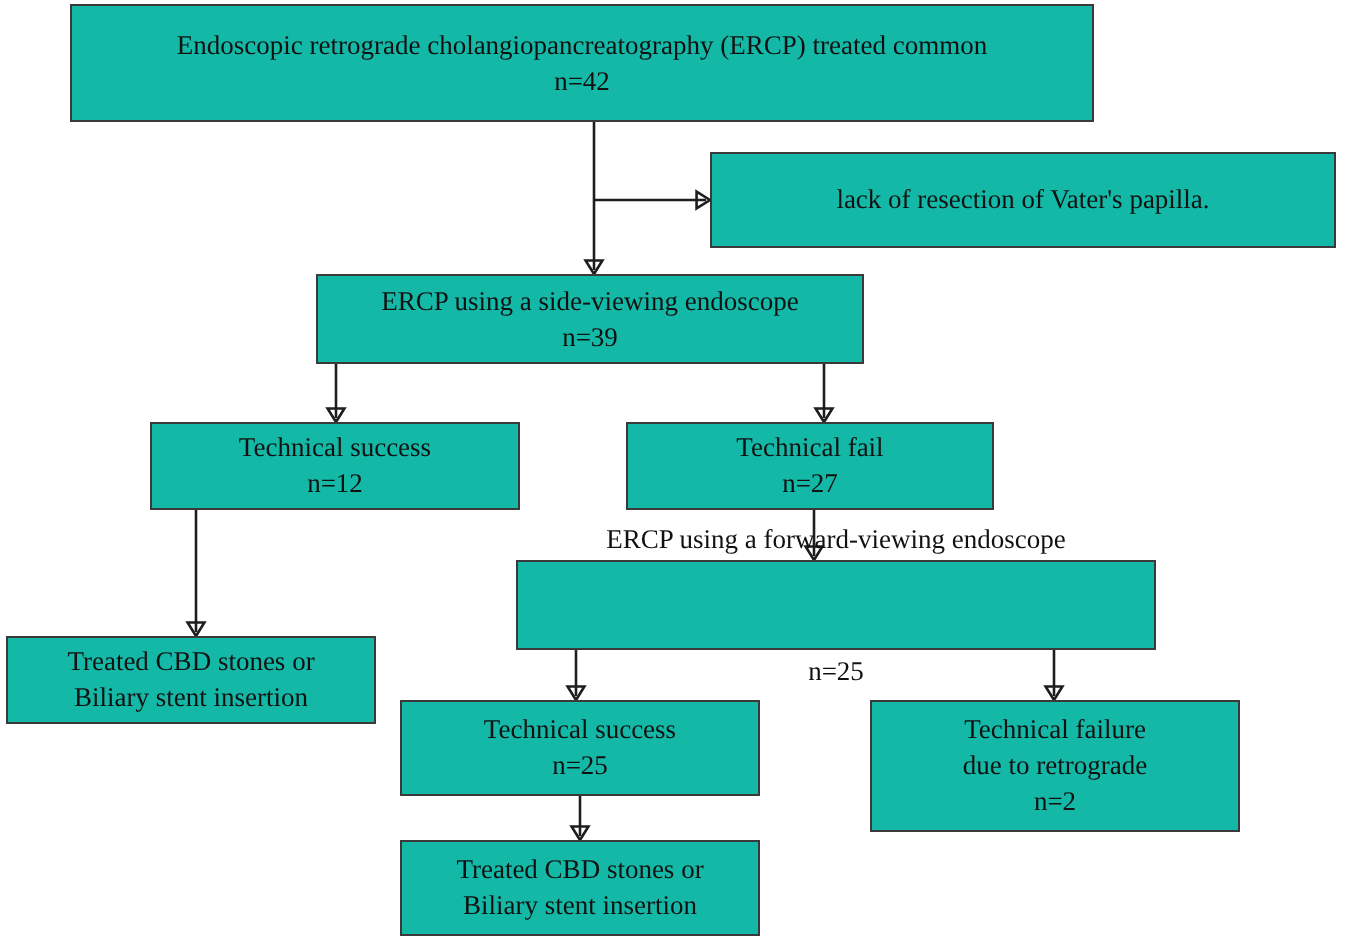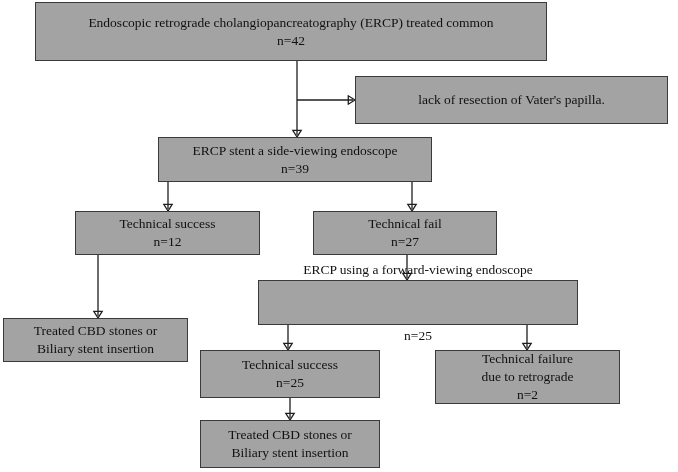--- a/index.html
+++ b/index.html
@@ -13,21 +13,21 @@
     width: 678px;
     height: 472px;
     background: #ffffff;
     font-family: "Liberation Serif", "DejaVu Serif", serif;
     overflow: hidden;
   }
   .node {
     position: absolute;
     box-sizing: border-box;
     border: 1px solid #3a3a3a;
-    background: #a3a3a3;
+    background: #14b8a6;
     display: flex;
     flex-direction: column;
     align-items: center;
     justify-content: center;
     text-align: center;
     color: #111111;
     font-size: 13.5px;
     line-height: 1.33;
     z-index: 2;
     padding: 1px 4px;
@@ -78,21 +78,21 @@
     </svg>
   <div id="node-layer">
       <div class="node" style="left: 35px; top: 2px; width: 512px; height: 59px;">
         <span class="ln">Endoscopic retrograde cholangiopancreatography (ERCP) treated common</span>
         <span class="ln">n=42</span>
       </div>
       <div class="node" style="left: 355px; top: 76px; width: 313px; height: 48px;">
         <span class="ln">lack of resection of Vater's papilla.</span>
       </div>
       <div class="node" style="left: 158px; top: 137px; width: 274px; height: 45px;">
-        <span class="ln">ERCP stent a side-viewing endoscope</span>
+        <span class="ln">ERCP using a side-viewing endoscope</span>
         <span class="ln">n=39</span>
       </div>
       <div class="node" style="left: 75px; top: 211px; width: 185px; height: 44px;">
         <span class="ln">Technical success</span>
         <span class="ln">n=12</span>
       </div>
       <div class="node" style="left: 313px; top: 211px; width: 184px; height: 44px;">
         <span class="ln">Technical fail</span>
         <span class="ln">n=27</span>
       </div>
@@ -101,21 +101,21 @@
         <span class="ln">n=25</span>
       </div>
       <div class="node" style="left: 3px; top: 318px; width: 185px; height: 44px;">
         <span class="ln">Treated CBD stones or</span>
         <span class="ln">Biliary stent insertion</span>
       </div>
       <div class="node" style="left: 200px; top: 350px; width: 180px; height: 48px;">
         <span class="ln">Technical success</span>
         <span class="ln">n=25</span>
       </div>
-      <div class="node" style="left: 435px; top: 350px; width: 185px; height: 54px;">
+      <div class="node" style="left: 435px; top: 350px; width: 185px; height: 66px;">
         <span class="ln">Technical failure</span>
         <span class="ln">due to retrograde</span>
         <span class="ln">n=2</span>
       </div>
       <div class="node" style="left: 200px; top: 420px; width: 180px; height: 48px;">
         <span class="ln">Treated CBD stones or</span>
         <span class="ln">Biliary stent insertion</span>
       </div>
     </div>
 </div>

